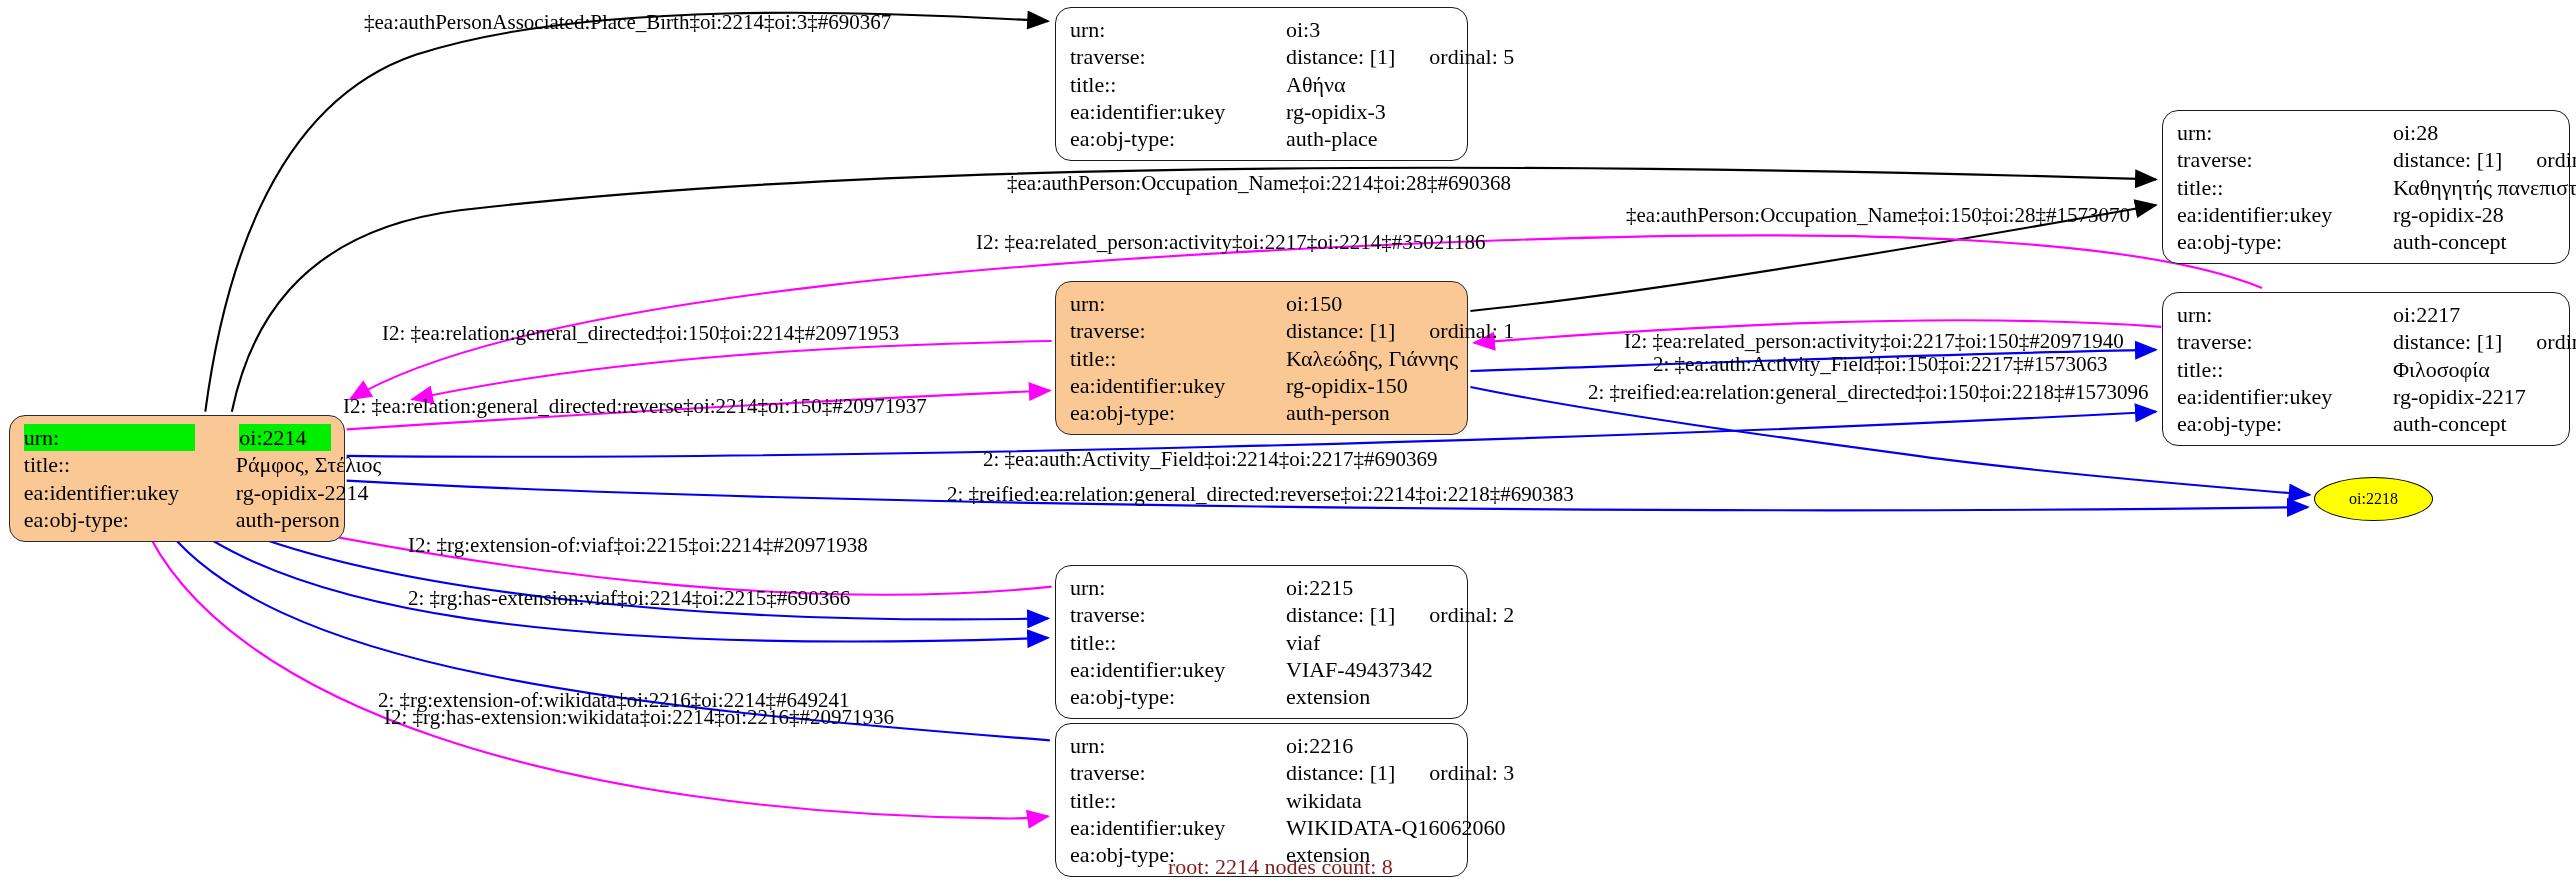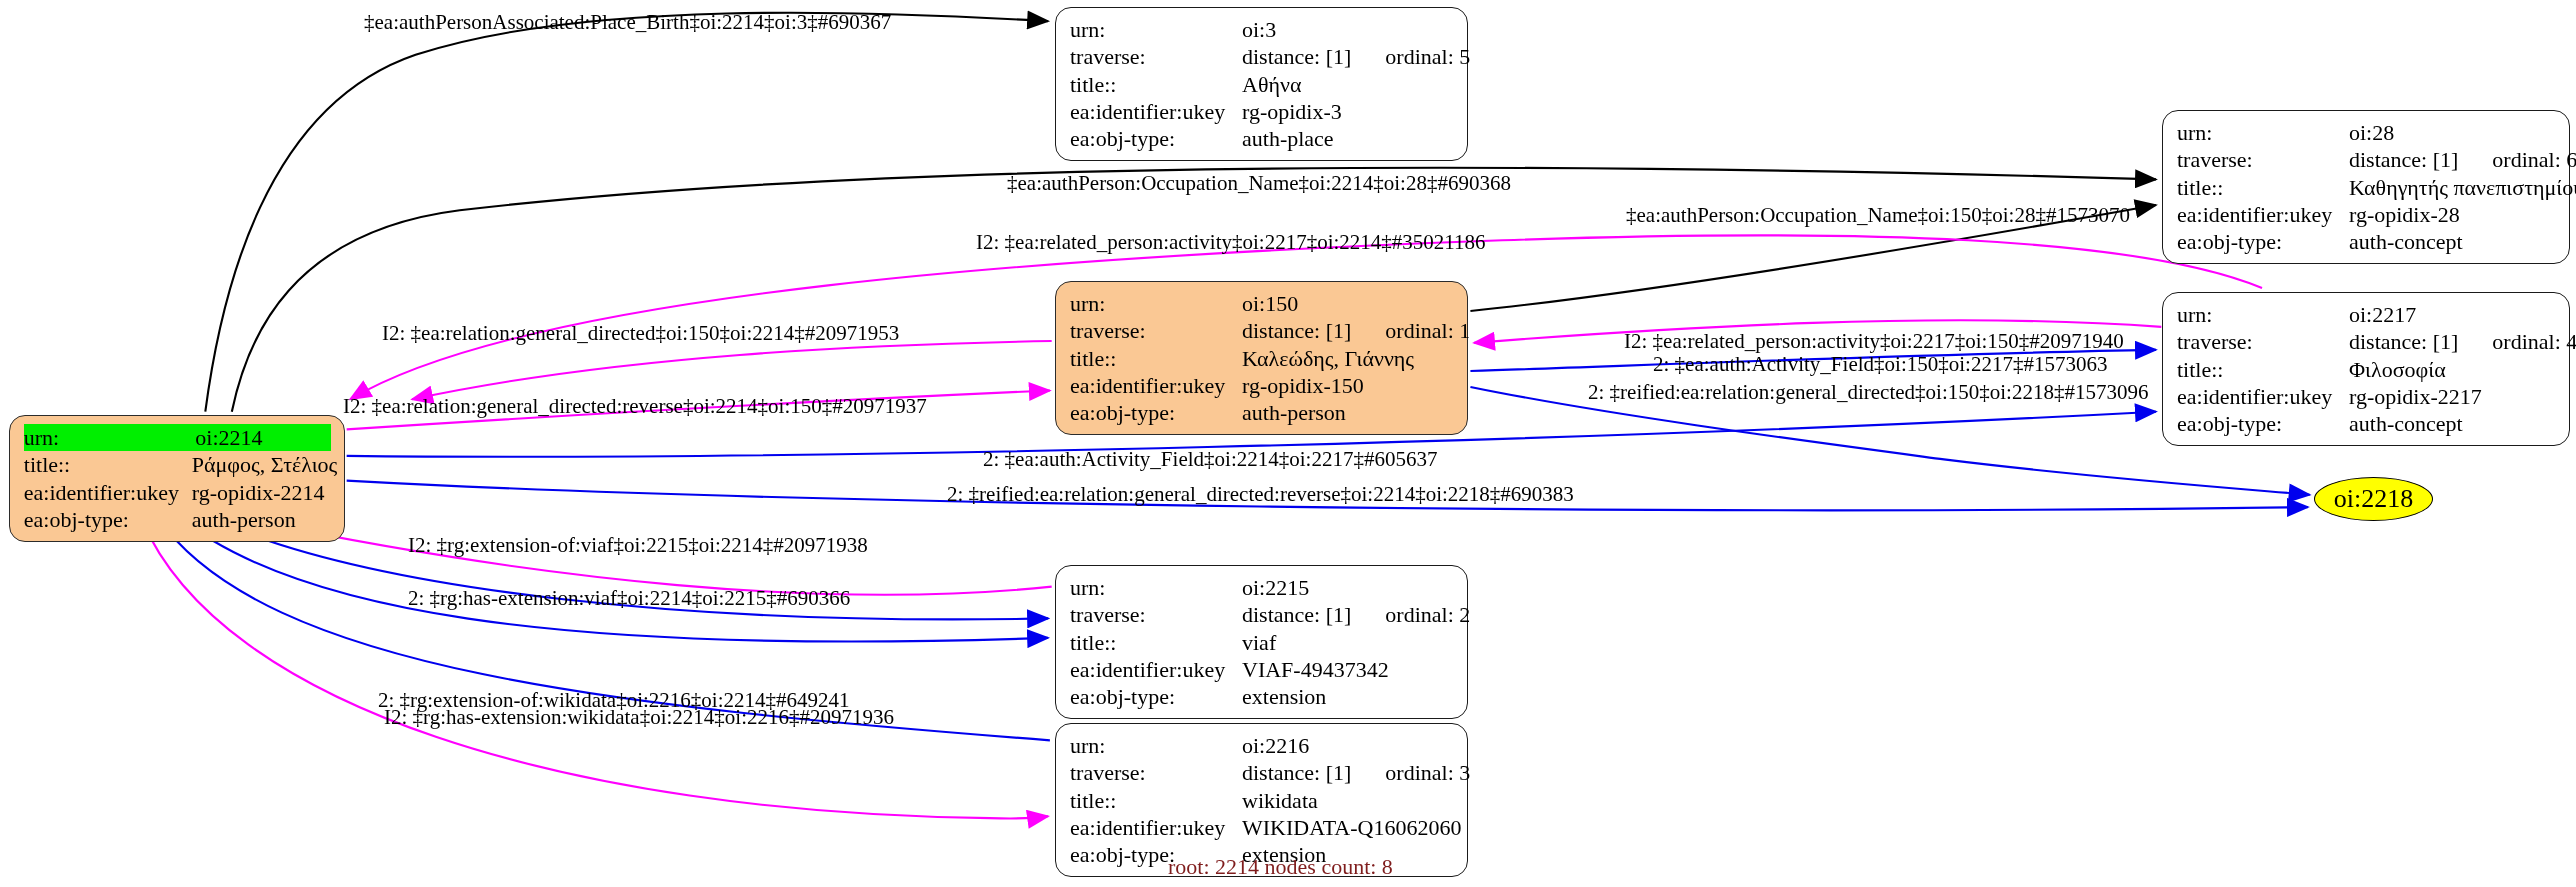--- a/index.html
+++ b/index.html
@@ -36,20 +36,21 @@
     white-space: nowrap;
   }
   .node.person {
     background: #f8c291;
     background: #fac894;
     border-color: #2b2b2b;
   }
   .node .row {
     display: flex;
     align-items: baseline;
+    gap: 44px;
   }
   .node .k {
     display: inline-block;
     min-width: 190px;
     flex: 0 0 auto;
   }
   .node .v {
     display: inline-block;
     flex: 1 1 auto;
   }
@@ -79,21 +80,21 @@
     left: 2314px;
     top: 477px;
     width: 117px;
     height: 42px;
     border: 1.8px solid #000000;
     border-radius: 50%;
     background: #ffff00;
     display: flex;
     align-items: center;
     justify-content: center;
-    font-size: 26px;
+    font-size: 16px;
     color: #000000;
   }
 
   
   .elabel {
     position: absolute;
     font-size: 21px;
     color: #000000;
     white-space: nowrap;
     line-height: 1;
@@ -334,21 +335,21 @@
 
   <div class="elabel" style="left:364px;  top:12.4px;">‡ea:authPersonAssociated:Place_Birth‡oi:2214‡oi:3‡#690367</div>
   <div class="elabel" style="left:1007px; top:173px;">‡ea:authPerson:Occupation_Name‡oi:2214‡oi:28‡#690368</div>
   <div class="elabel" style="left:1626px; top:205px;">‡ea:authPerson:Occupation_Name‡oi:150‡oi:28‡#1573070</div>
   <div class="elabel" style="left:976px; top:232px;">I2: ‡ea:related_person:activity‡oi:2217‡oi:2214‡#35021186</div>
   <div class="elabel" style="left:382px;  top:323px;">I2: ‡ea:relation:general_directed‡oi:150‡oi:2214‡#20971953</div>
   <div class="elabel" style="left:343px;  top:396px;">I2: ‡ea:relation:general_directed:reverse‡oi:2214‡oi:150‡#20971937</div>
   <div class="elabel" style="left:1624px; top:331px;">I2: ‡ea:related_person:activity‡oi:2217‡oi:150‡#20971940</div>
   <div class="elabel" style="left:1653px; top:354px;">2: ‡ea:auth:Activity_Field‡oi:150‡oi:2217‡#1573063</div>
   <div class="elabel" style="left:1588px; top:382px;font-family:Liberation Serif, serif;">2: ‡reified:ea:relation:general_directed‡oi:150‡oi:2218‡#1573096</div>
-  <div class="elabel" style="left:983px; top:449px;">2: ‡ea:auth:Activity_Field‡oi:2214‡oi:2217‡#605637</div>
+  <div class="elabel" style="left:983px; top:449px;">2: ‡ea:auth:Activity_Field‡oi:2214‡oi:2217‡#690369</div>
   <div class="elabel" style="left:947px; top:484px;">2: ‡reified:ea:relation:general_directed:reverse‡oi:2214‡oi:2218‡#690383</div>
   <div class="elabel" style="left:408px;  top:535px;">I2: ‡rg:extension-of:viaf‡oi:2215‡oi:2214‡#20971938</div>
   <div class="elabel" style="left:408px;  top:588px;">2: ‡rg:has-extension:viaf‡oi:2214‡oi:2215‡#690366</div>
   <div class="elabel" style="left:378px;  top:645px;margin-top:45px;">2: ‡rg:extension-of:wikidata‡oi:2216‡oi:2214‡#649241</div>
   <div class="elabel" style="left:384px;  top:707px;">I2: ‡rg:has-extension:wikidata‡oi:2214‡oi:2216‡#20971936</div>
 
   <div class="caption" style="left:1168px; top:854px;">root: 2214 nodes count: 8</div>
 
 </div>
 

